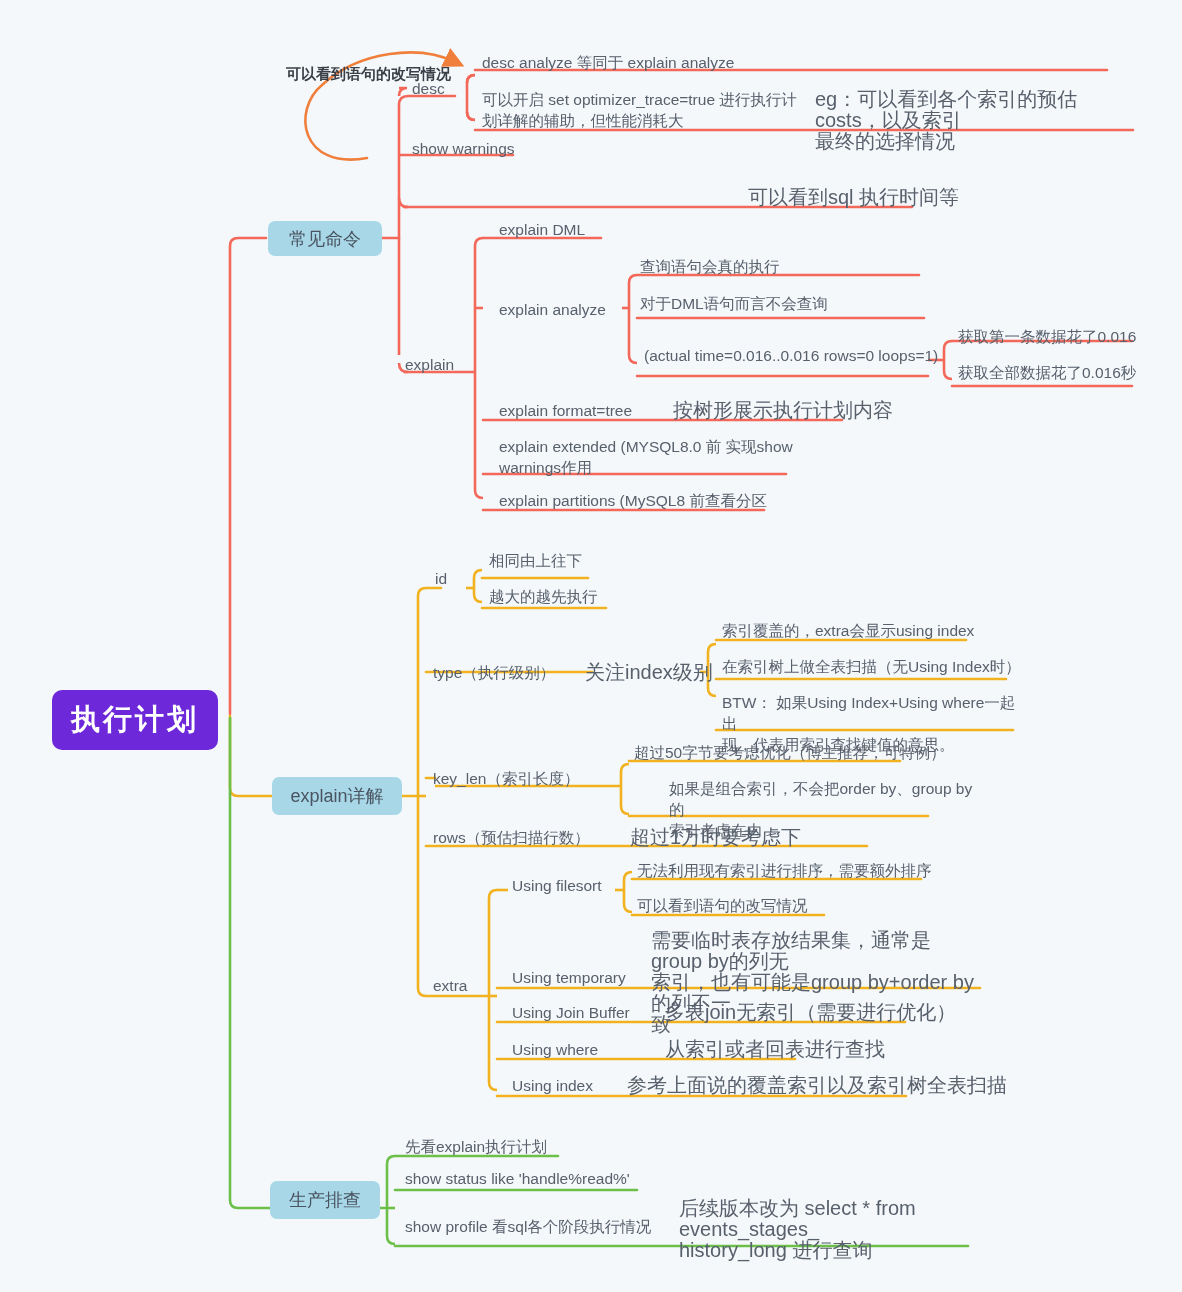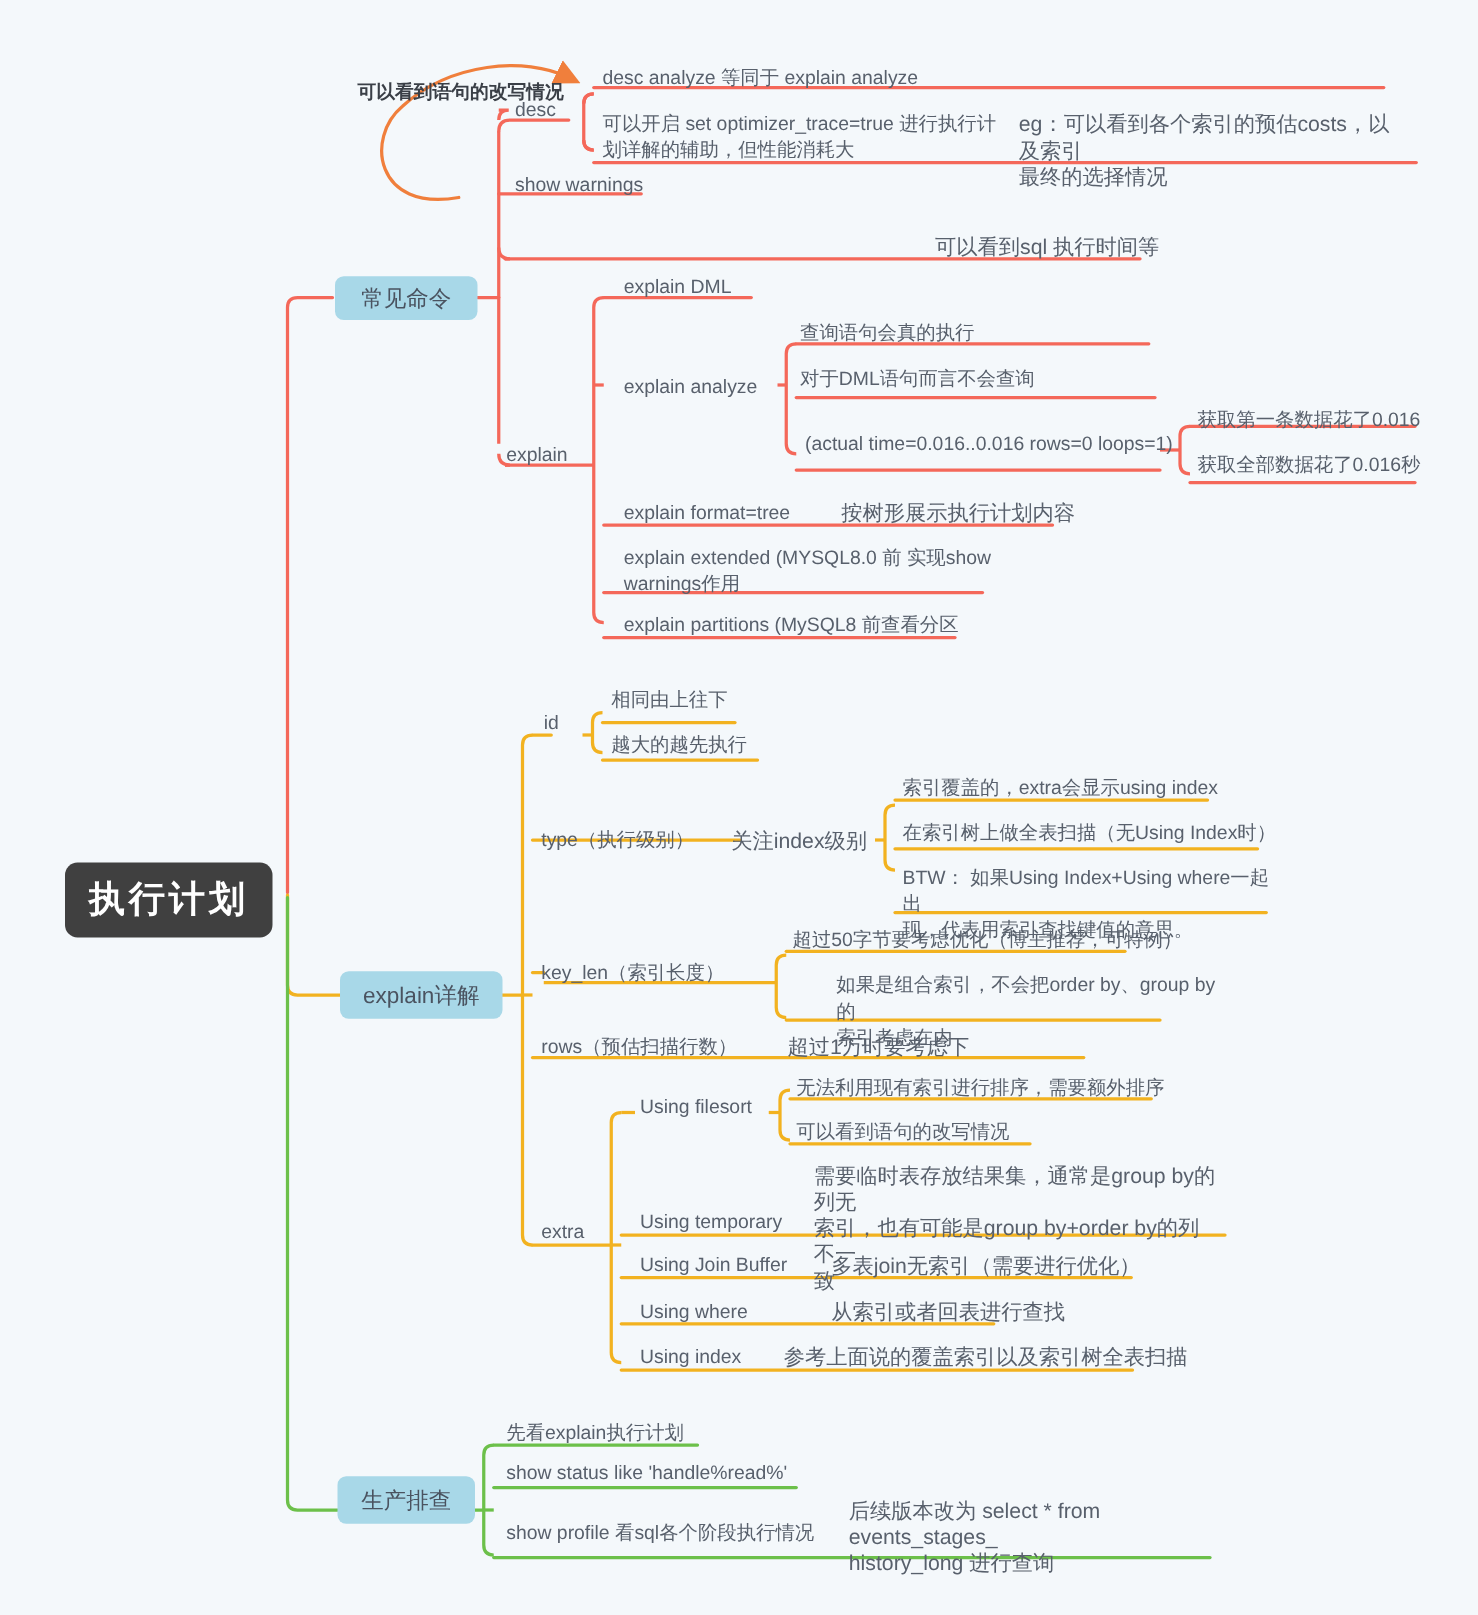--- a/index.html
+++ b/index.html
@@ -18,21 +18,21 @@
   }
   svg#wires{
     position:absolute;
     left:0;top:0;
     width:1182px;height:1292px;
     pointer-events:none;
   }
   
   .root-node{
     position:absolute;
-    background:#404040;
+    background:#6d28d9;
     color:#ffffff;
     border-radius:10px;
     font-size:29px;
     font-weight:bold;
     letter-spacing:3px;
     display:flex;
     align-items:center;
     justify-content:center;
     box-sizing:border-box;
   }
@@ -53,21 +53,21 @@
     position:absolute;
     color:#58606c;
     font-size:15.5px;
     line-height:21px;
     box-sizing:border-box;
     white-space:pre-wrap;
   }
   .note{
     position:absolute;
     color:#58606c;
-    font-size:17px;
+    font-size:20px;
     line-height:21px;
     box-sizing:border-box;
     white-space:pre-wrap;
   }
   .callout{
     position:absolute;
     color:#3a3f47;
     font-size:15px;
     font-weight:bold;
     line-height:20px;

